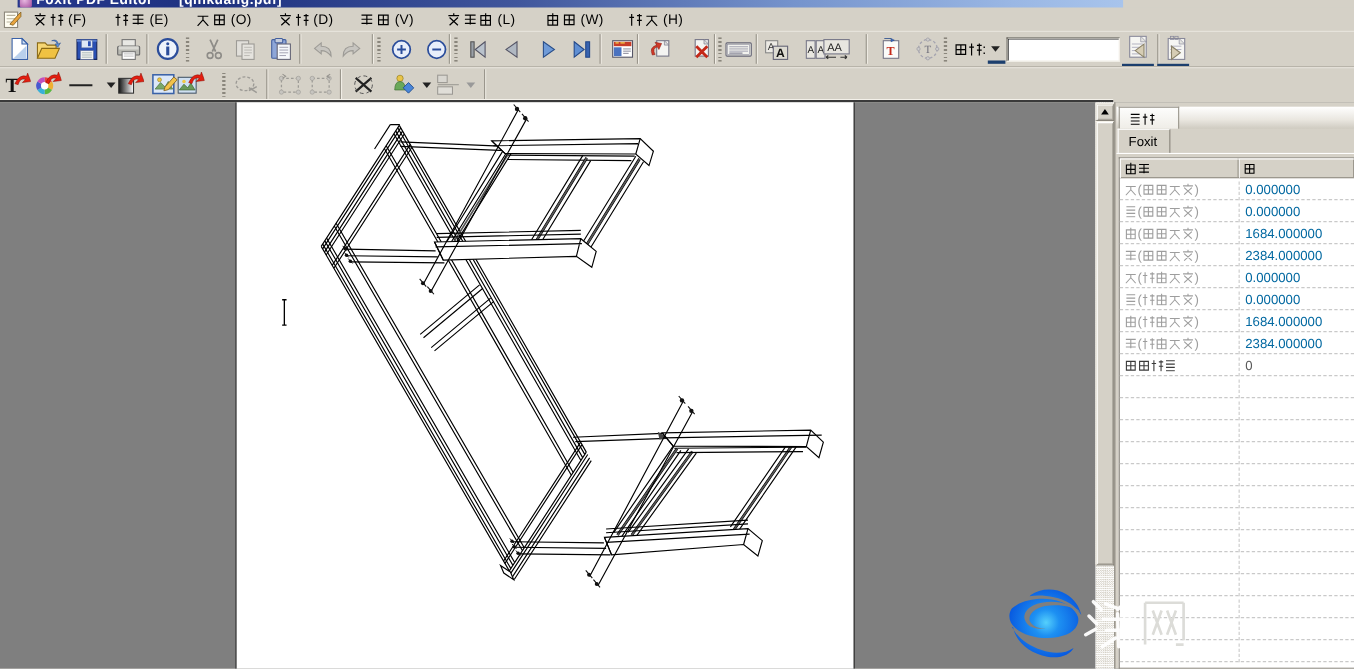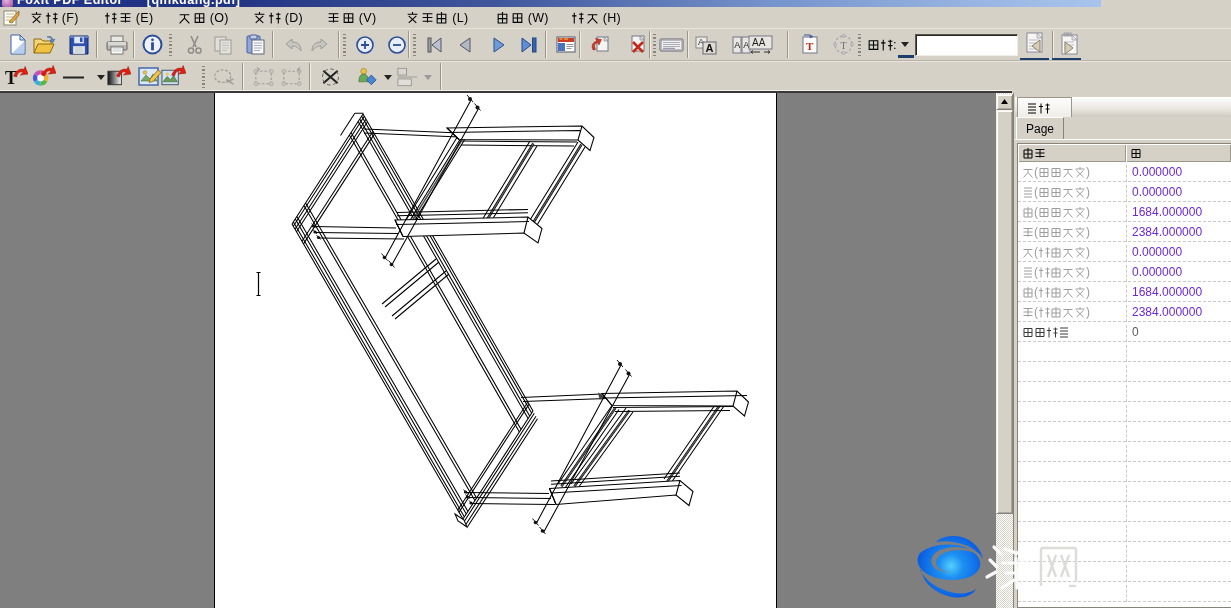--- a/index.html
+++ b/index.html
@@ -1,17 +1,17 @@
 <!DOCTYPE html>
 <html><head><meta charset="utf-8">
 <style>
 *{margin:0;padding:0;box-sizing:border-box}
 html,body{width:1231px;height:608px;overflow:hidden;font-family:"Liberation Sans",sans-serif}
 #app{position:relative;width:1231px;height:608px;background:#d5d1c7}
-#title{position:absolute;left:0;top:0;width:1101px;height:7px;background:linear-gradient(90deg,#27388c 0%,#1e3180 18%,#40569c 45%,#7593cc 70%,#9ab7e4 90%,#a8c4ec 100%);overflow:hidden}
+#title{position:absolute;left:16px;top:0;width:1005px;height:7px;background:linear-gradient(90deg,#27388c 0%,#1e3180 18%,#40569c 45%,#7593cc 70%,#9ab7e4 90%,#a8c4ec 100%);overflow:hidden}
 #title .tt{position:absolute;left:17px;top:-7px;color:#fff;font-weight:bold;font-size:12.5px;letter-spacing:.5px;white-space:pre}
 #ticon{position:absolute;left:2px;top:-4px;width:11px;height:11px;background:radial-gradient(circle at 40% 40%,#e7b7e0,#a0489a);border-radius:2px}
 #menu{position:absolute;left:0;top:7px;width:1231px;height:21px;background:#d5d1c7;font-size:12px;color:#000}
 .mi{position:absolute;top:4px;white-space:nowrap;font-size:12.5px;letter-spacing:.3px}
 .mi svg{margin-right:1.5px}
 #tb1{position:absolute;left:0;top:28px;width:1231px;height:32px;background:#d5d1c7;border-top:1px solid #e8e5dd}
 #tb2{position:absolute;left:0;top:60px;width:1231px;height:33px;background:#d5d1c7;border-top:1px solid #b8b4aa;box-shadow:inset 0 1px 0 #e8e5dd}
 .sep{position:absolute;top:2px;width:2px;height:27px;border-left:1px solid #9a968c;border-right:1px solid #f0ede5}
 .grip{position:absolute;top:5px;width:3px;height:22px;background:repeating-linear-gradient(180deg,#8a867c 0 1.5px,#d5d1c7 1.5px 3.5px)}
 .ic{position:absolute;top:3px;width:25px;height:25px;display:flex;align-items:center;justify-content:center}
@@ -25,21 +25,21 @@
 #panel{position:absolute;left:1013px;top:0;width:218px;height:515px;background:#d5d1c7;border-left:1px solid #87837a}
 #phead{position:absolute;left:1px;top:4px;width:217px;height:20px;background:linear-gradient(180deg,#fff 0,#e9e6df 60%,#cfcbc1 100%)}
 #ptab1{position:absolute;left:2px;top:0px;width:55px;height:20px;background:linear-gradient(180deg,#fdfdfc,#efede7);border:1px solid #9a968c;border-bottom:none;font-size:12px;padding:3px 0 0 8px;color:#000}
 #ptab2{position:absolute;left:2px;top:24px;width:48px;height:22px;background:#d5d1c7;border:1px solid #fff;border-right:1px solid #87837a;border-bottom:none;font-size:12px;padding:4px 0 0 9px;color:#000}
 #ptabline{position:absolute;left:1px;top:46px;width:217px;height:1px;background:#fff}
 #ptable{position:absolute;left:3px;top:50px;width:214px;height:465px;background:#fff;border:1px solid #87837a;border-right:none;font-size:12px}
 #thdr{position:absolute;left:0;top:0;width:213px;height:18px;background:#d5d1c7;border-bottom:1px solid #87837a}
 .thc{position:absolute;top:0;height:18px;padding:2px 0 0 4px;color:#000;box-shadow:inset 1px 1px 0 #fff,inset -1px -1px 0 #9c988e}
 .prow{position:absolute;left:0;width:213px;height:20px;border-bottom:1px dashed #c9c9c9}
 .pl{position:absolute;left:4px;top:3px;color:#9d9d9d}
-.pv{position:absolute;left:108px;top:3px;color:#6d28d9;border-left:1px dashed #c9c9c9;padding-left:5px;height:17px}
+.pv{position:absolute;left:108px;top:3px;color:#0369a1;border-left:1px dashed #c9c9c9;padding-left:5px;height:17px}
 #wm{position:absolute;left:0;top:0;width:1231px;height:608px;pointer-events:none}
 .cg{display:inline-block;vertical-align:-2px}
 </style></head>
 <body>
 <div id="app">
   <div id="title">
       <div id="ticon"></div>
       <div class="tt">Foxit PDF Editor      [qinkuang.pdf]</div>
     </div>
   <div id="menu">
@@ -528,21 +528,21 @@
       <div class="sbtn" style="top:17px;height:404px"></div>
     </div>
     <div id="panel">
       <div id="phead">
           <div id="ptab1"><svg class="cg" width="12" height="12">
               <use href="#k7"></use>
             </svg><svg class="cg" width="12" height="12">
               <use href="#k4"></use>
             </svg></div>
         </div>
-      <div id="ptab2">Page</div>
+      <div id="ptab2">Foxit</div>
       <div id="ptabline"></div>
       <div id="ptable">
         <div id="thdr">
           <div class="thc" style="left:0;width:108px"><svg class="cg" width="12" height="12">
                 <use href="#k5"></use>
               </svg><svg class="cg" width="12" height="12">
                 <use href="#k1"></use>
               </svg></div>
           <div class="thc" style="left:108px;width:105px"><svg class="cg" width="12" height="12">
                 <use href="#k2"></use>

